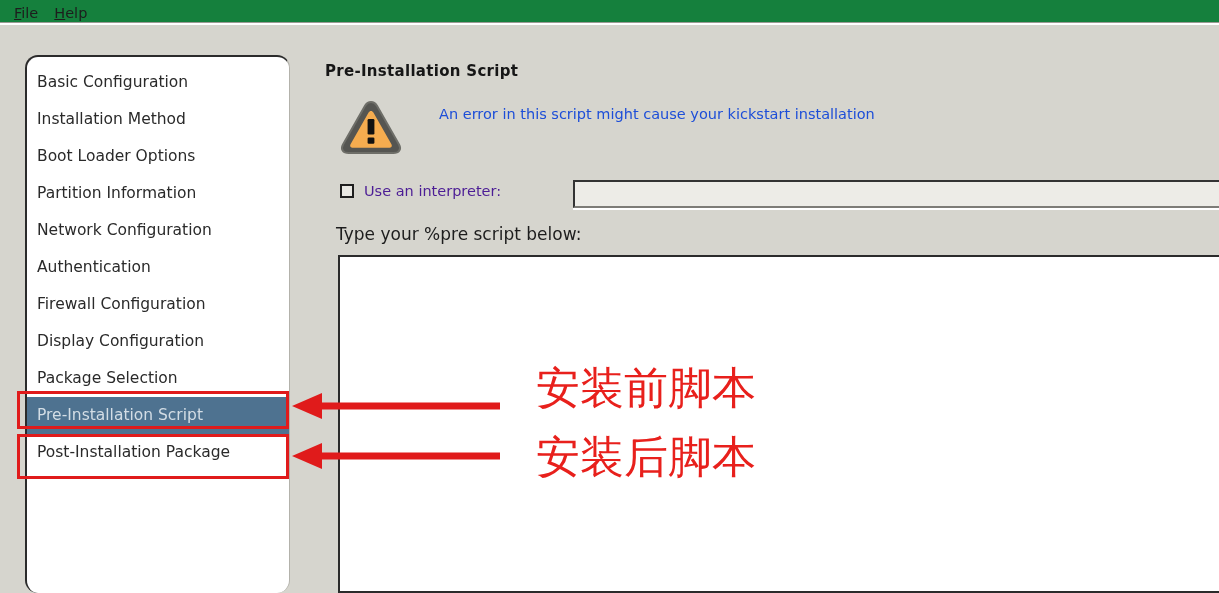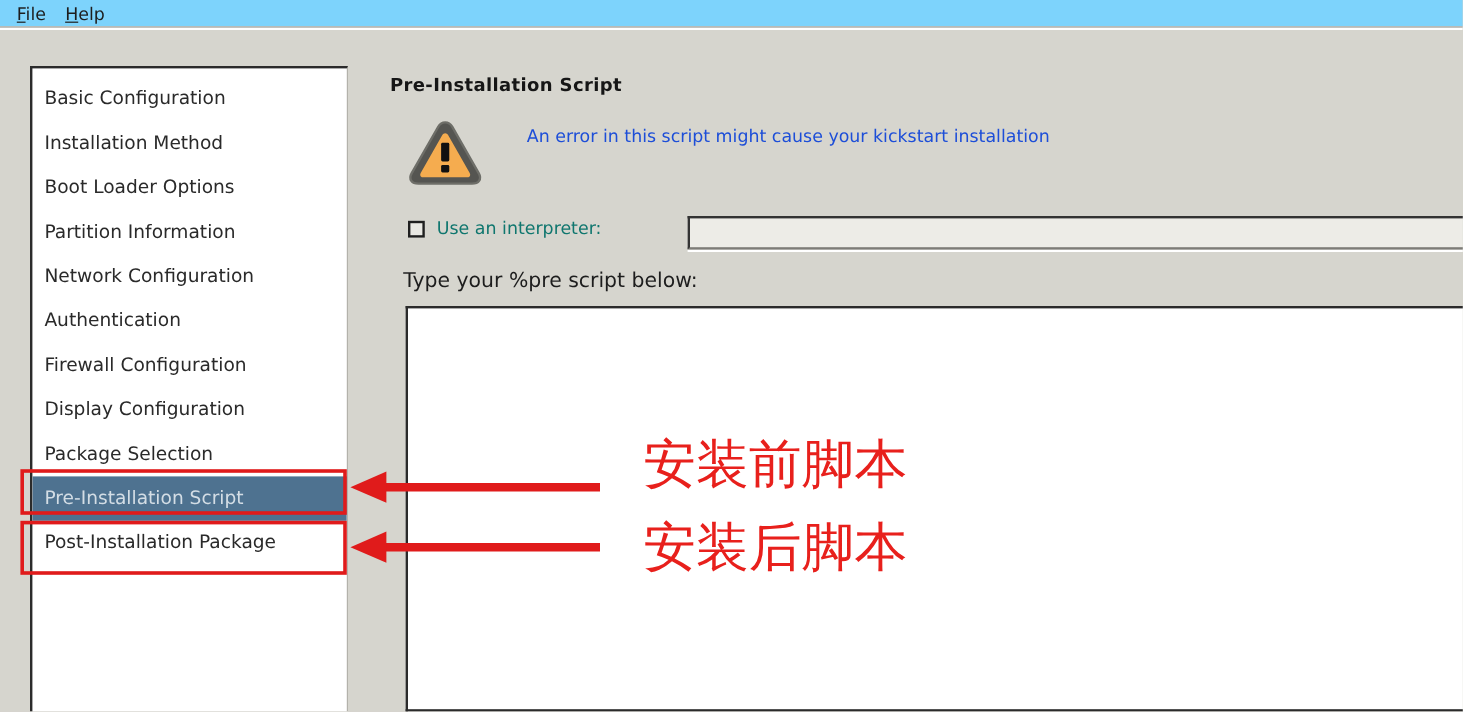--- a/index.html
+++ b/index.html
@@ -20,21 +20,21 @@
     height: 593px;
     background: #d6d5ce;
   }
 
   
   .menubar {
     position: absolute;
     left: 0; top: 0;
     width: 1219px;
     height: 22px;
-    background: #7dd3fc;
+    background: #15803d;
     display: flex;
     align-items: flex-end;
     padding-left: 8px;
     box-sizing: border-box;
   }
   .menubar-item {
     font-size: 14.5px;
     color: #1d1d1d;
     padding: 0 10px 2px 6px;
     line-height: 14px;
@@ -59,20 +59,21 @@
     left: 25px;
     top: 55px;
     width: 265px;
     height: 538px;
     background: #ffffff;
     border-left: 2px solid #2b2b2b;
     border-top: 2px solid #2b2b2b;
     border-right: 1px solid #b3b2ab;
     box-sizing: border-box;
     overflow: hidden;
+    border-radius: 13px;
   }
   .sidebar-inner {
     padding-top: 7px;
   }
   .list-item {
     height: 37px;
     line-height: 37px;
     padding-left: 10px;
     font-size: 15.5px;
     color: #2a2a2a;
@@ -130,21 +131,21 @@
     height: 14px;
     border: 2px solid #1f1f1f;
     background: #e9e8e3;
     box-sizing: border-box;
     flex: none;
     cursor: default;
   }
   .interp-label {
     margin-left: 10px;
     font-size: 14.5px;
-    color: #0f766e;
+    color: #4c1d95;
     white-space: nowrap;
   }
   .interp-input {
     position: absolute;
     left: 573px;
     top: 180px;
     width: 700px;
     height: 28px;
     background: #edece7;
     border: 2px solid #333333;

